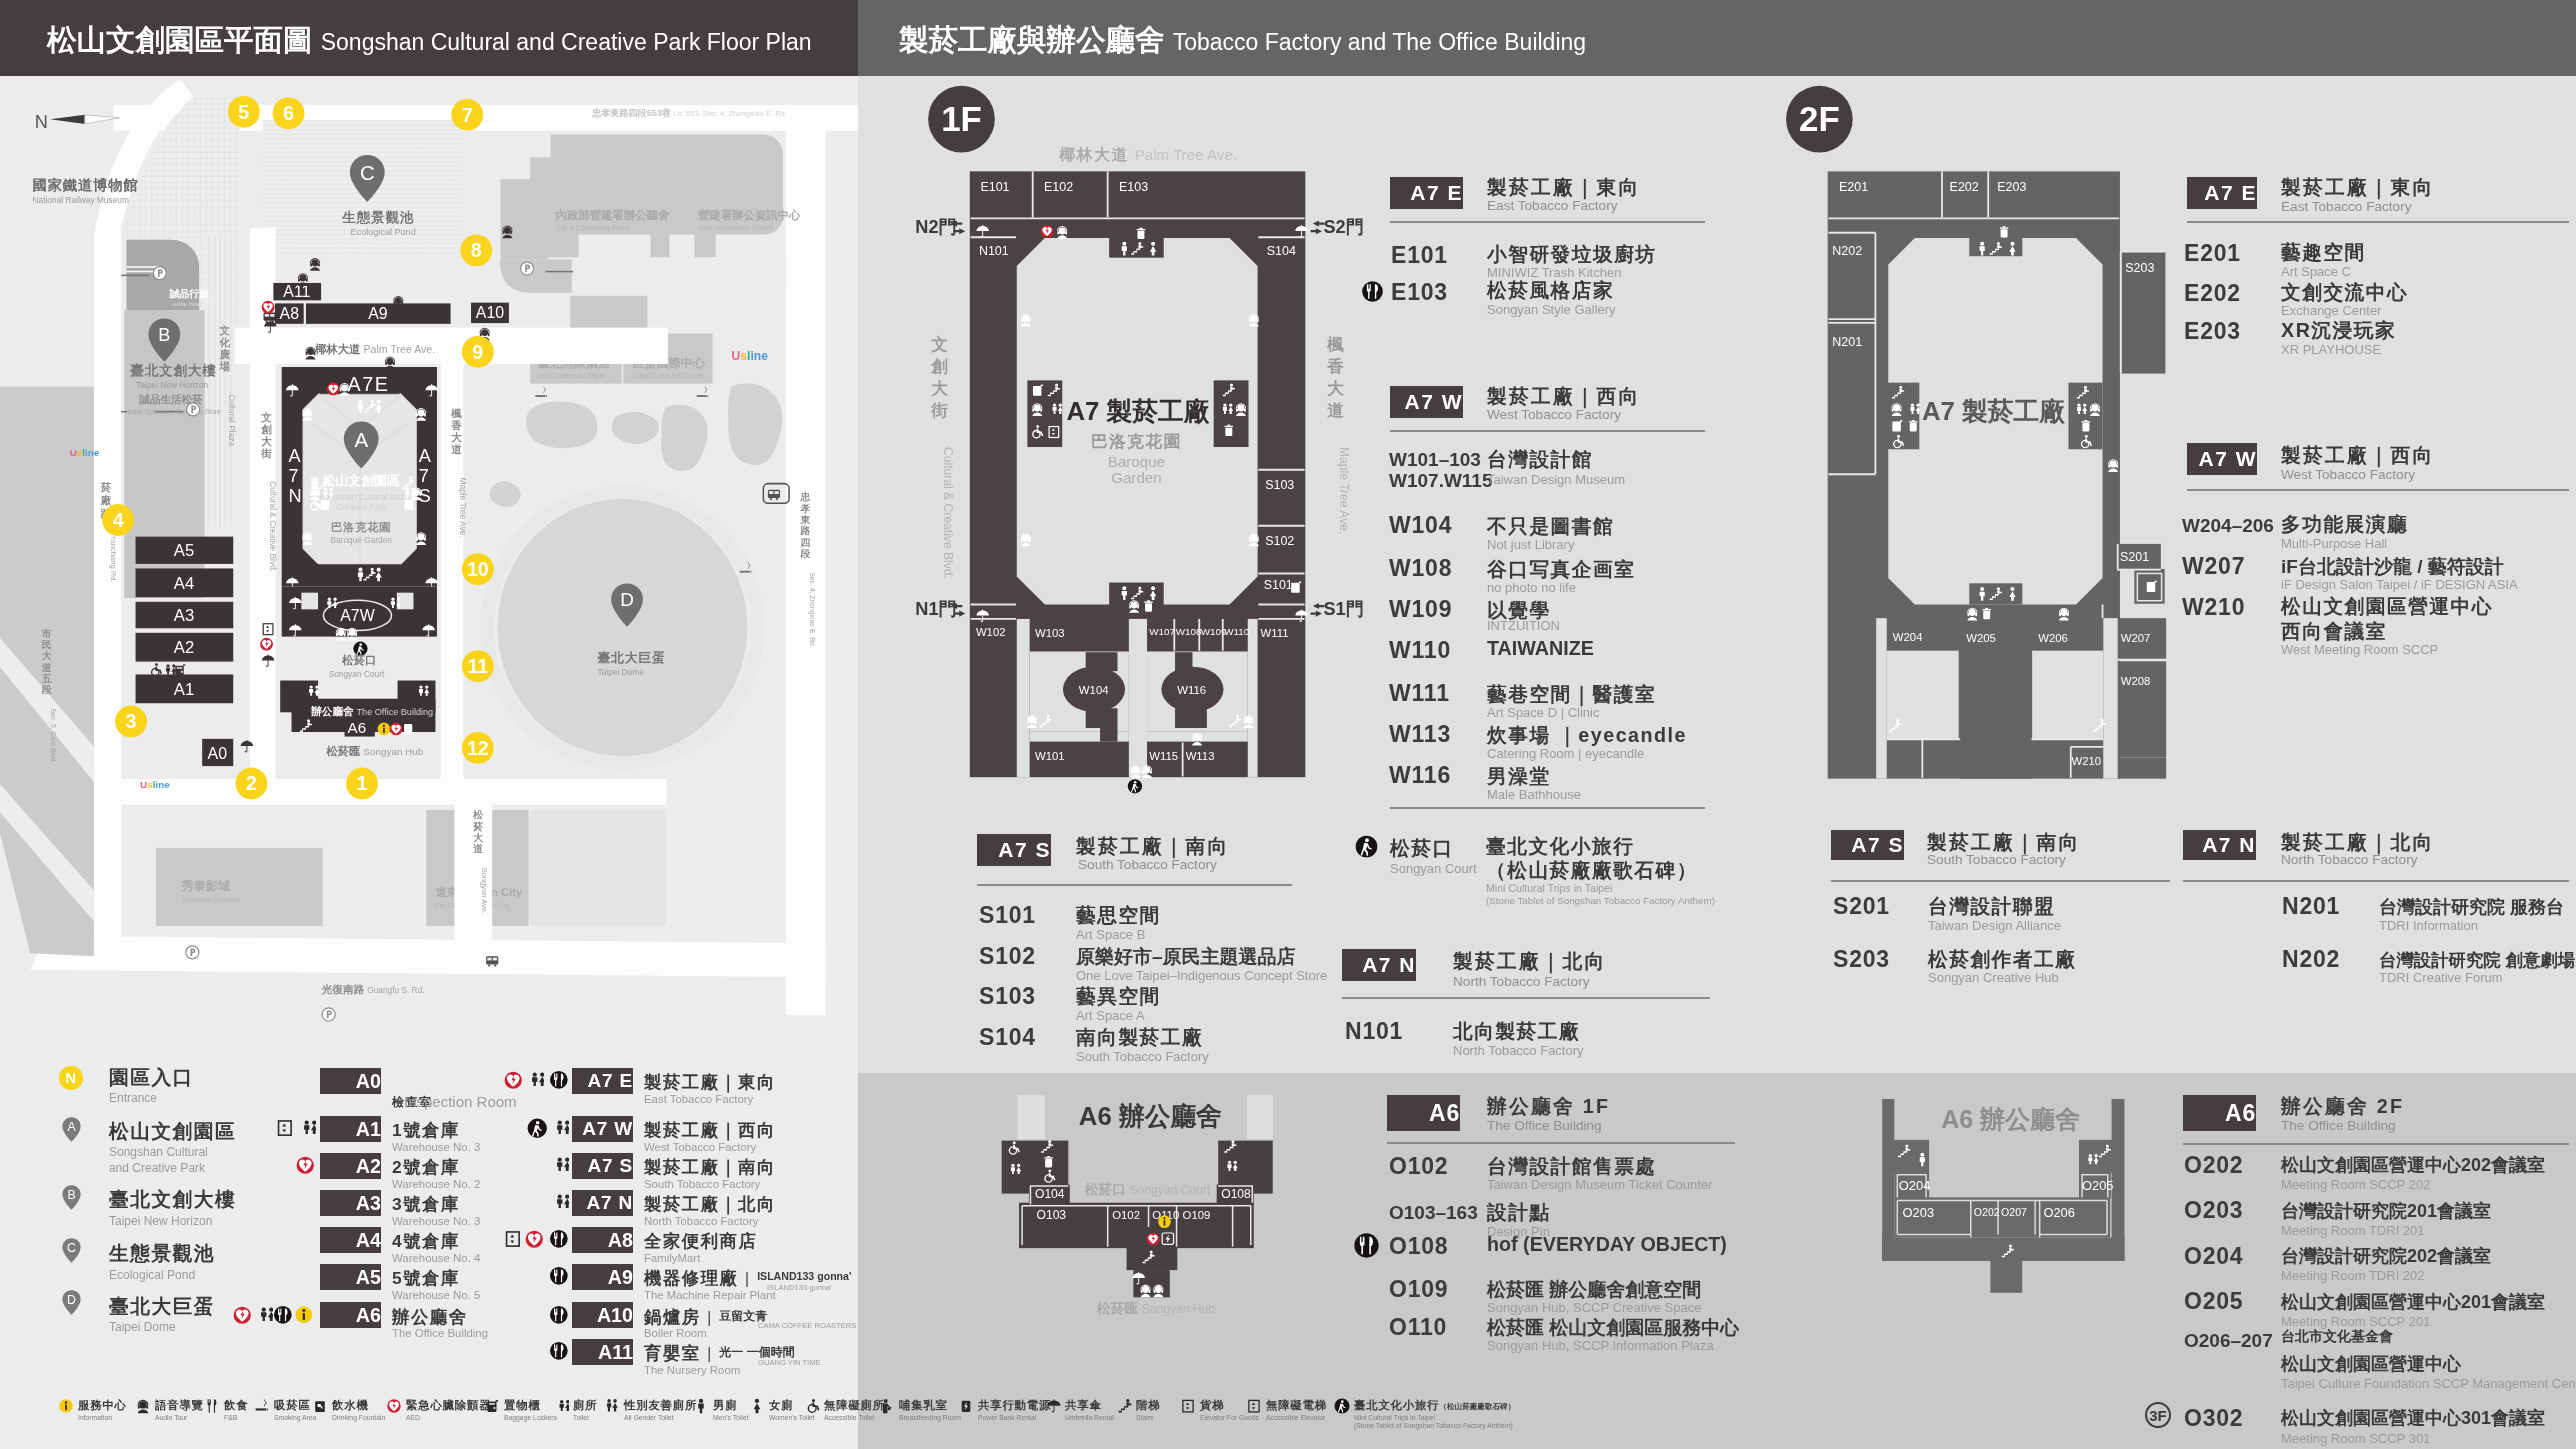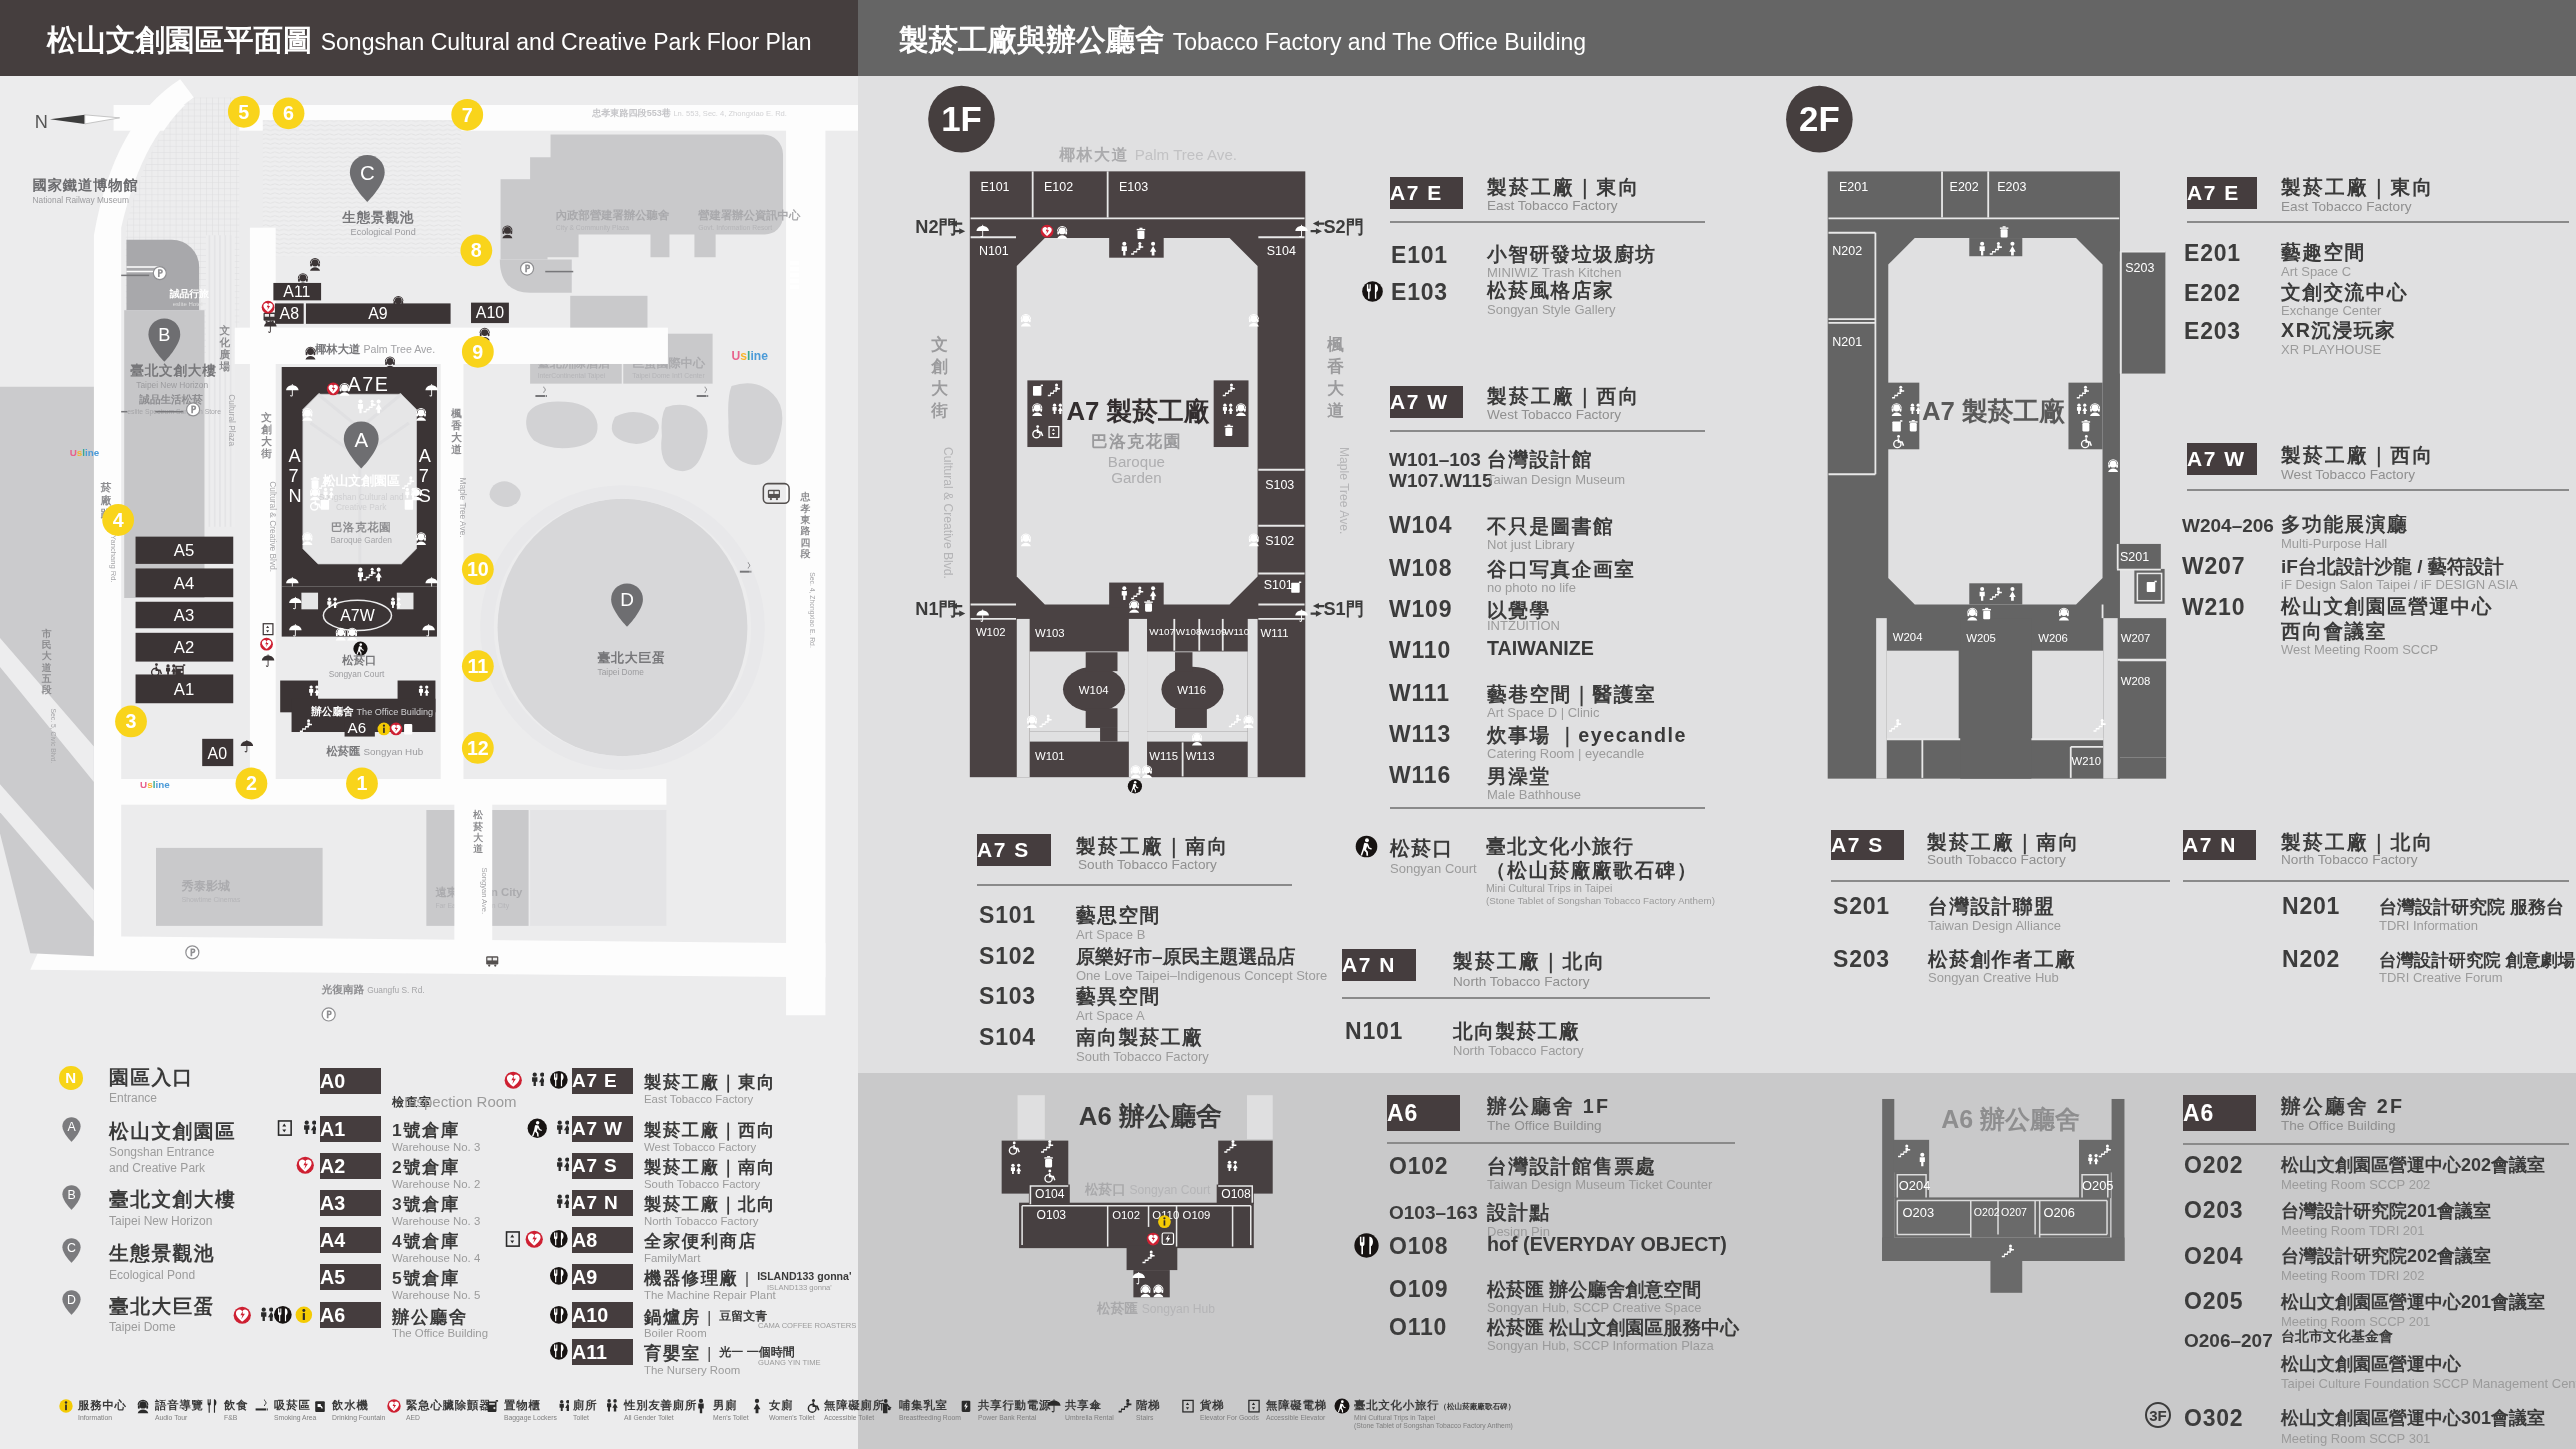--- a/index.html
+++ b/index.html
@@ -1,19 +1,19 @@
 <!DOCTYPE html>
 <html lang="zh-Hant" style="font-size:12px"><head>
 <meta charset="utf-8">
 <style>
 *{margin:0;padding:0;box-sizing:border-box}
 html,body{width:2576px;height:1449px;overflow:hidden}
 body{position:relative;font-family:"Liberation Sans",sans-serif;background:#ECECED}
 .abs{position:absolute}
-.tag{position:absolute;background:#453D3E;color:#fff;text-align:left;font-weight:700}
+.tag{position:absolute;background:#453D3E;color:#fff;text-align:right;font-weight:700}
 .code{position:absolute;font-weight:700;color:#3C3C3C;font-size:23px;letter-spacing:0.8px}
 .cjk{position:absolute;font-weight:700;color:#3A3A3A;font-size:19.7px;letter-spacing:1.5px;white-space:nowrap}
 .sub{position:absolute;font-weight:400;color:#9B9B9B;font-size:13px;white-space:nowrap}
 .rule{position:absolute;height:1.5px;background:#8A8A8A}
 .secT{position:absolute;font-weight:700;color:#3A3A3A;font-size:19.7px;letter-spacing:2.3px;white-space:nowrap}
 .secS{position:absolute;font-weight:400;color:#8F8F8F;font-size:13.6px;white-space:nowrap}
 </style>
 </head>
 <body>
 
@@ -1157,21 +1157,21 @@
 
 <div class="abs" style="left:59px;top:1066px;width:23.5px;height:23.5px;border-radius:50%;background:#F7D418;color:#fff;font-size:15px;font-weight:700;text-align:center;line-height:23.5px">N</div>
 <div class="cjk" style="left:109px;top:1064px;font-size:19.7px;letter-spacing:1.5px">園區入口</div>
 <div class="sub" style="left:109px;top:1091px;font-size:12px">Entrance</div>
 
 <svg class="abs" style="left:62px;top:1117px;width:19px;height:25px" viewBox="0 0 20 26">
     <path d="M10 0C4.5 0 .4 4.3.4 9.6.4 16.8 10 26 10 26s9.6-9.2 9.6-16.4C19.6 4.3 15.5 0 10 0z" fill="#7B7B7E"></path>
     <text x="10" y="14.5" font-size="13" fill="#fff" text-anchor="middle" font-weight="400">A</text>
   </svg>
 <div class="cjk" style="left:109px;top:1118px;font-size:19.7px;letter-spacing:1.5px">松山文創園區</div>
-<div class="sub" style="left:109px;top:1145px;font-size:12px">Songshan Entrance</div>
+<div class="sub" style="left:109px;top:1145px;font-size:12px">Songshan Cultural</div>
 <div class="sub" style="left:109px;top:1161px;font-size:12px">and Creative Park</div>
 
 <svg class="abs" style="left:62px;top:1185px;width:19px;height:25px" viewBox="0 0 20 26">
     <path d="M10 0C4.5 0 .4 4.3.4 9.6.4 16.8 10 26 10 26s9.6-9.2 9.6-16.4C19.6 4.3 15.5 0 10 0z" fill="#7B7B7E"></path>
     <text x="10" y="14.5" font-size="13" fill="#fff" text-anchor="middle">B</text>
   </svg>
 <div class="cjk" style="left:109px;top:1186px;font-size:19.7px;letter-spacing:1.5px">臺北文創大樓</div>
 <div class="sub" style="left:109px;top:1214px;font-size:12px">Taipei New Horizon</div>
 
 <svg class="abs" style="left:62px;top:1238px;width:19px;height:25px" viewBox="0 0 20 26">

